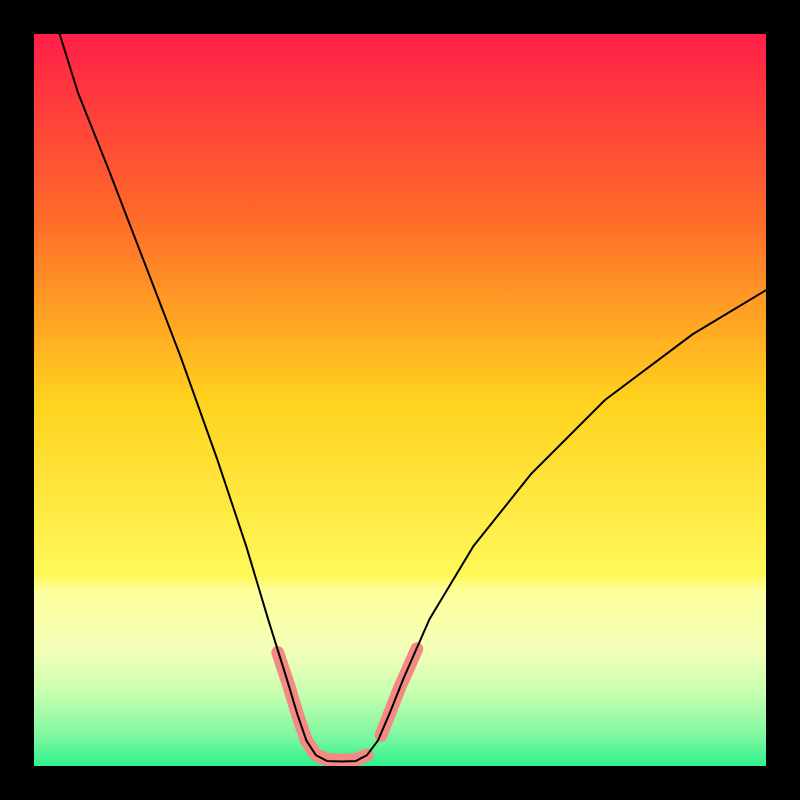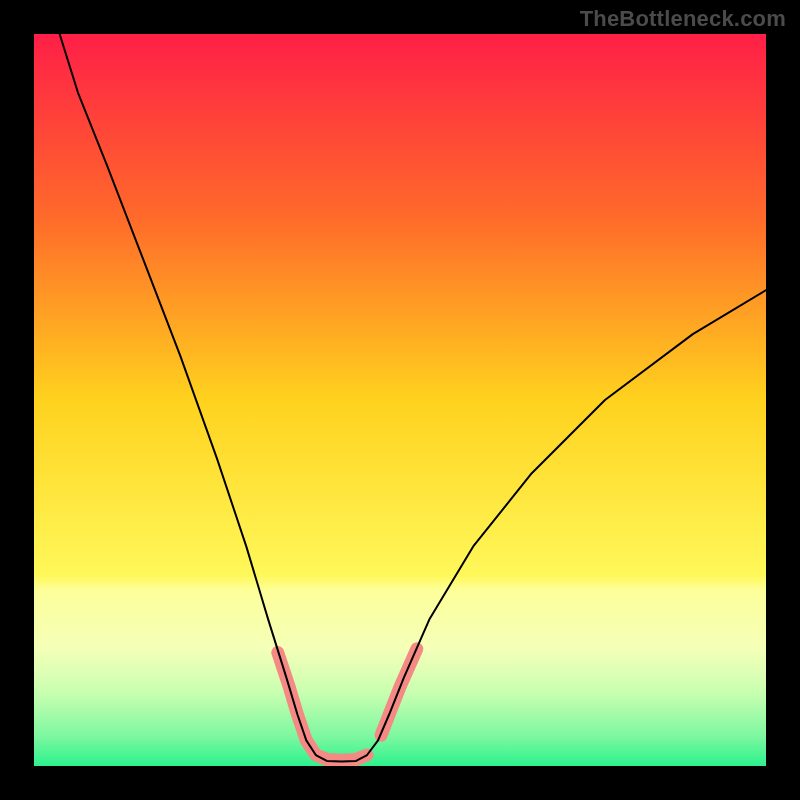--- a/index.html
+++ b/index.html
@@ -34,21 +34,20 @@
   .overlay {
     position: absolute;
     left: 0; top: 0;
     width: 732px; height: 732px;
   }
 </style>
 </head>
 <body>
 
 <div class="frame">
-  <div class="watermark">TheBottleneck.com</div>
   <div class="plot">
     <svg class="gradient" viewBox="0 0 732 732" preserveAspectRatio="none">
       <defs>
         <linearGradient id="bg" x1="0" y1="0" x2="0" y2="1">
             <stop offset="0%" stop-color="#ff1f47"></stop>
             <stop offset="25%" stop-color="#ff6a2a"></stop>
             <stop offset="50%" stop-color="#ffd21e"></stop>
             <stop offset="74%" stop-color="#fff85a"></stop>
             <stop offset="76%" stop-color="#fdff9a"></stop>
             <stop offset="84%" stop-color="#f4ffb8"></stop>

